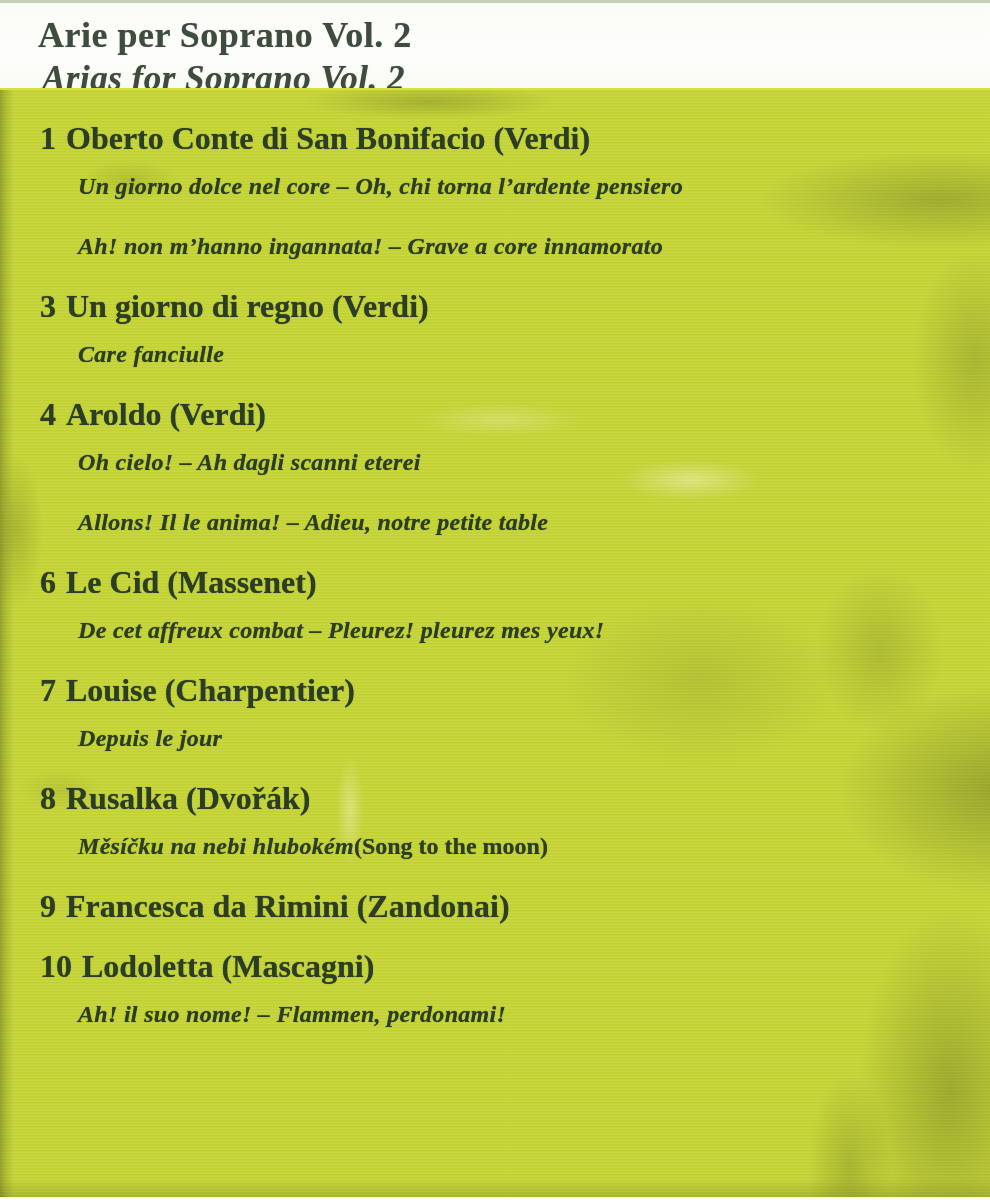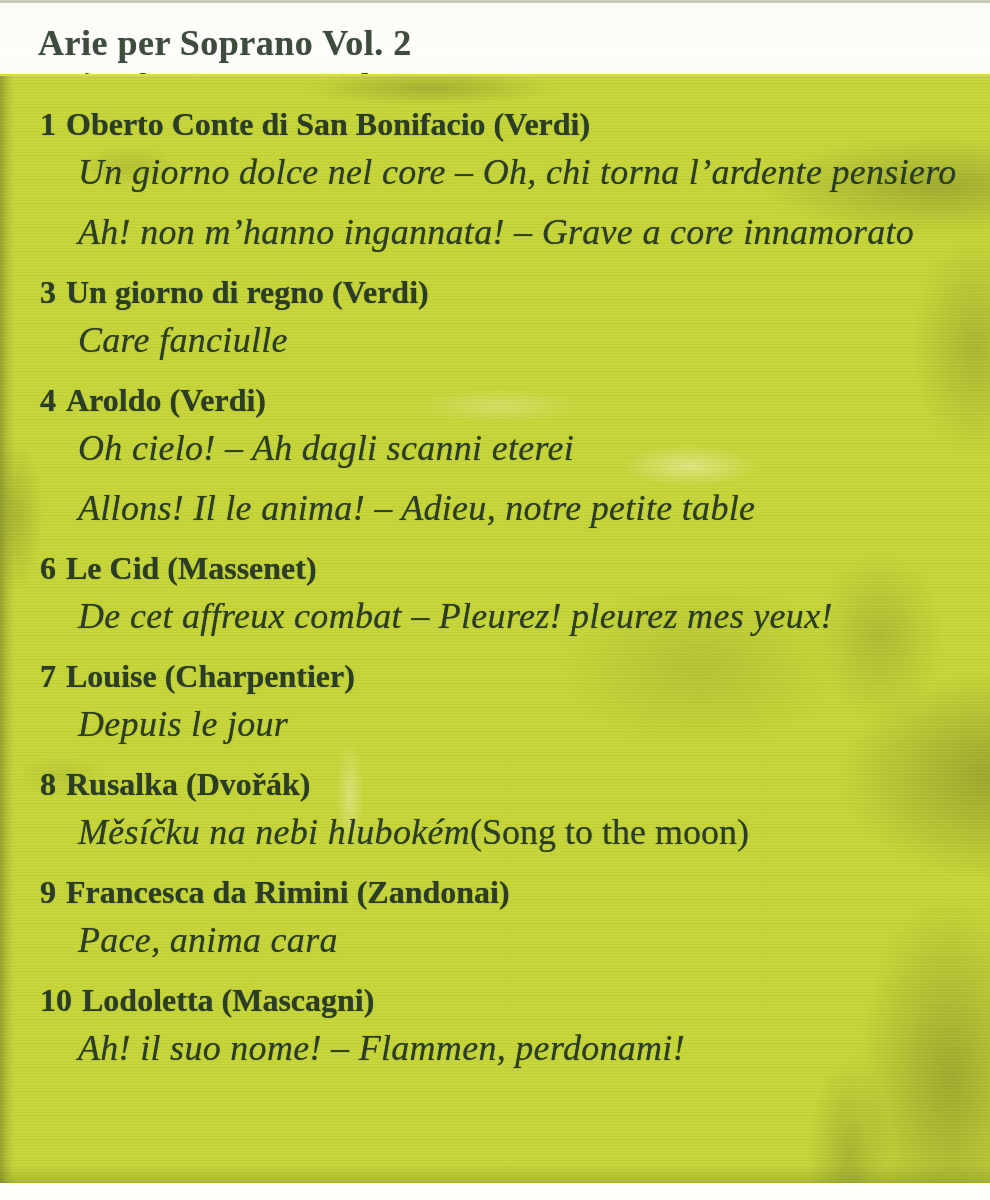--- a/index.html
+++ b/index.html
@@ -13,36 +13,36 @@
   body{
     width:990px;height:1200px;overflow:hidden;
     font-family:"Liberation Serif","DejaVu Serif",serif;
   }
   .page{
     position:relative;width:990px;height:1200px;
     background:var(--header-bg);
   }
   header{
     height:91px;
-    padding:20px 0 0 38px;
+    padding:12px 0 0 38px;
     border-top:3px solid #c6cdb9;
     background:linear-gradient(180deg,#fbfcf6 0%,#fdfdfb 60%,#f8faf2 100%);
   }
   h1{
     margin:0;font-size:36px;font-weight:bold;line-height:40px;
     color:var(--header-text);letter-spacing:.5px;
     text-shadow:0 0 1px rgba(60,72,60,.55);
   }
   h2{
     margin:4px;font-size:35px;font-weight:bold;font-style:italic;line-height:40px;
     color:var(--header-text);letter-spacing:.5px;
     text-shadow:0 0 1px rgba(60,72,60,.55);
   }
   .green-area{
-    position:absolute;top:74px;left:0;width:990px;height:1109px;
+    position:absolute;top:88px;left:0;width:990px;height:1109px;
     padding:24px 0 0 40px;
     border-top:2px solid #d6e23a;
     background-color:var(--paper-green);
     background-repeat:no-repeat;
     background-image:
       repeating-linear-gradient(180deg, rgba(255,255,255,.06) 0 1px, rgba(120,130,40,.05) 1px 2px, transparent 2px 3px),
       radial-gradient(ellipse 100px 30px at 690px 390px, rgba(255,255,235,.40), transparent 70%),
       radial-gradient(ellipse 120px 25px at 500px 330px, rgba(255,255,235,.25), transparent 70%),
       radial-gradient(ellipse 20px 80px at 350px 720px, rgba(255,255,235,.35), transparent 70%),
       radial-gradient(ellipse 180px 25px at 430px 12px, rgba(100,110,30,.35), transparent 70%),
@@ -59,21 +59,21 @@
       linear-gradient(90deg, rgba(85,95,25,.45) 0px, rgba(85,95,25,.20) 6px, transparent 14px),
       linear-gradient(0deg, rgba(85,95,25,.25), transparent 18px);
   }
   .track{margin-bottom:12px;}
   .track-title{
     font-size:32px;font-weight:bold;line-height:48px;color:var(--text-dark);
     white-space:nowrap;text-shadow:0 0 1px rgba(35,55,30,.65);
   }
   .track-title .num{margin-right:10px;}
   .track-aria-line{
-    font-size:36px;font-weight:normal;font-style:italic;line-height:48px;
+    font-size:24px;font-weight:bold;font-style:italic;line-height:48px;
     color:var(--text-dark);padding-left:38px;white-space:nowrap;
     letter-spacing:.3px;text-shadow:0 0 1px rgba(35,55,30,.65);
   }
   .note{font-style:normal;letter-spacing:0;}
 </style>
 </head>
 <body>
 
 <div class="page">
 
@@ -147,23 +147,20 @@
       </div>
       <div class="track-aria-line">
         <span class="aria">Měsíčku na nebi hlubokém</span><span class="note">(Song to the moon)</span>
       </div>
     </div>
 
     <div class="track">
       <div class="track-title">
         <span class="num">9</span><span>Francesca da Rimini (Zandonai)</span>
       </div>
-      <div class="track-aria-line">
-        <span class="aria">Pace, anima cara</span><span class="note"></span>
-      </div>
     </div>
 
     <div class="track">
       <div class="track-title">
         <span class="num">10</span><span>Lodoletta (Mascagni)</span>
       </div>
       <div class="track-aria-line">
         <span class="aria">Ah! il suo nome! – Flammen, perdonami!</span><span class="note"></span>
       </div>
     </div>

